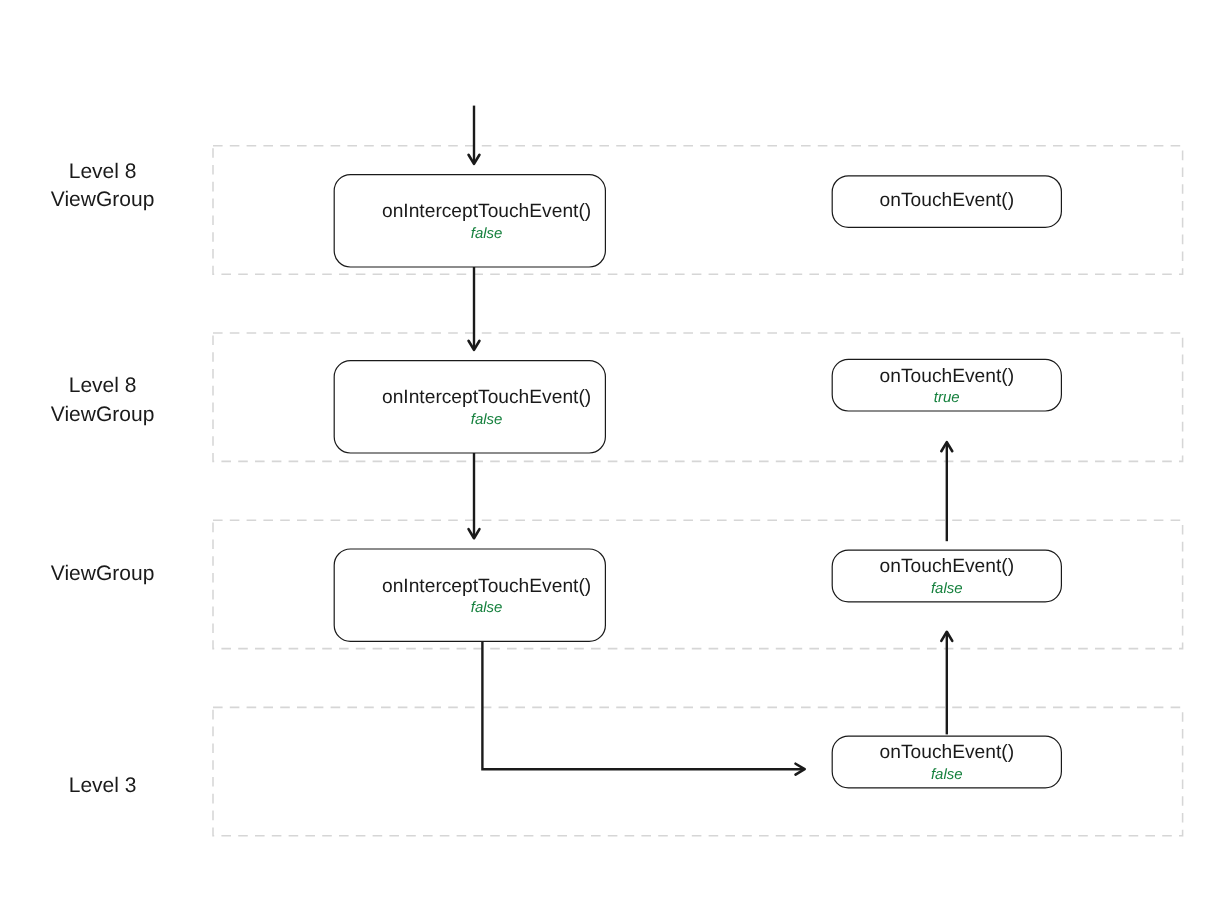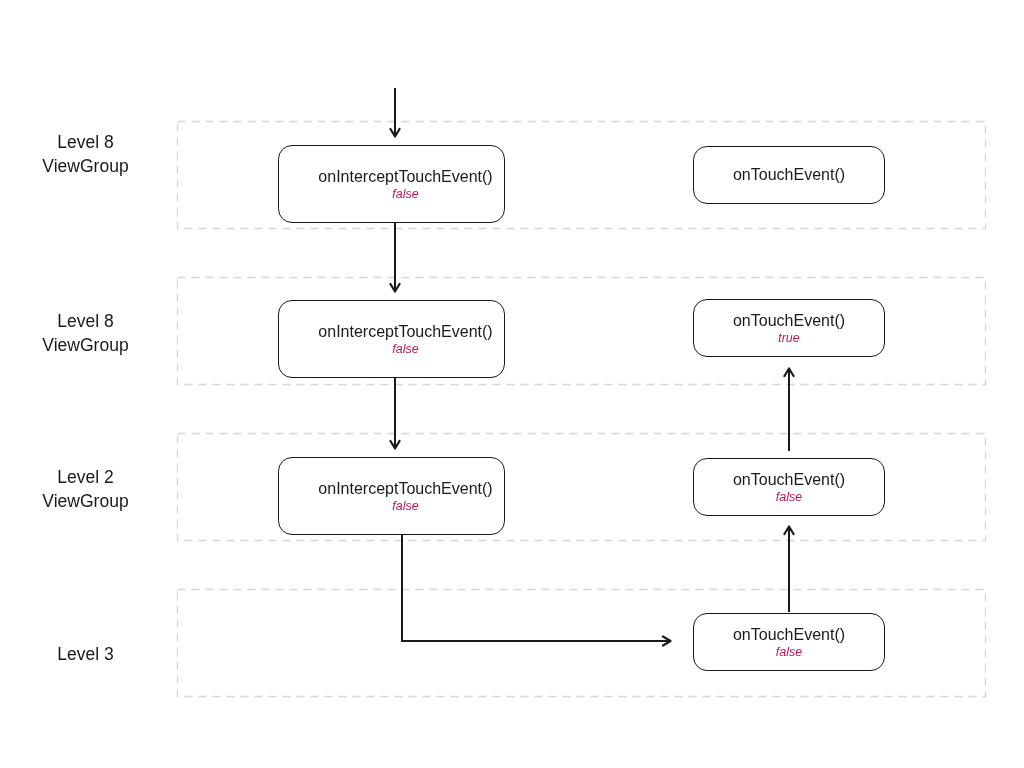--- a/index.html
+++ b/index.html
@@ -62,27 +62,27 @@
   .node .node-title {
     font-size: 16px;
     line-height: 20px;
     color: #1a1a1a;
     white-space: nowrap;
   }
   .node .node-subtitle {
     font-size: 12.5px;
     line-height: 15px;
     font-style: italic;
-    color: #be185d;
+    color: #15803d;
     white-space: nowrap;
   }
   .node .node-subtitle:empty { display: none; }
 
   .intercept { width: 227px; height: 78px; padding-left: 28px; }
-  .touch     { width: 192px; height: 58px; }
+  .touch     { width: 192px; height: 44px; }
 
   .box-i0 { left: 278px; top: 145px; }
   .box-i1 { left: 278px; top: 300px; }
   .box-i2 { left: 278px; top: 457px; }
   .box-t0 { left: 693px; top: 146px; }
   .box-t1 { left: 693px; top: 299px; }
   .box-t2 { left: 693px; top: 458px; }
   .box-t3 { left: 693px; top: 613px; }
 </style>
 </head>
@@ -113,21 +113,20 @@
 
   <div class="level-label label-0">
     <div>Level 8</div>
     <div>ViewGroup</div>
   </div>
   <div class="level-label label-1">
     <div>Level 8</div>
     <div>ViewGroup</div>
   </div>
   <div class="level-label label-2">
-    <div>Level 2</div>
     <div>ViewGroup</div>
   </div>
   <div class="level-label label-3">
     <div>Level 3</div>
   </div>
 
   <div class="node intercept box-i0">
     <div class="node-title">onInterceptTouchEvent()</div>
     <div class="node-subtitle">false</div>
   </div>

